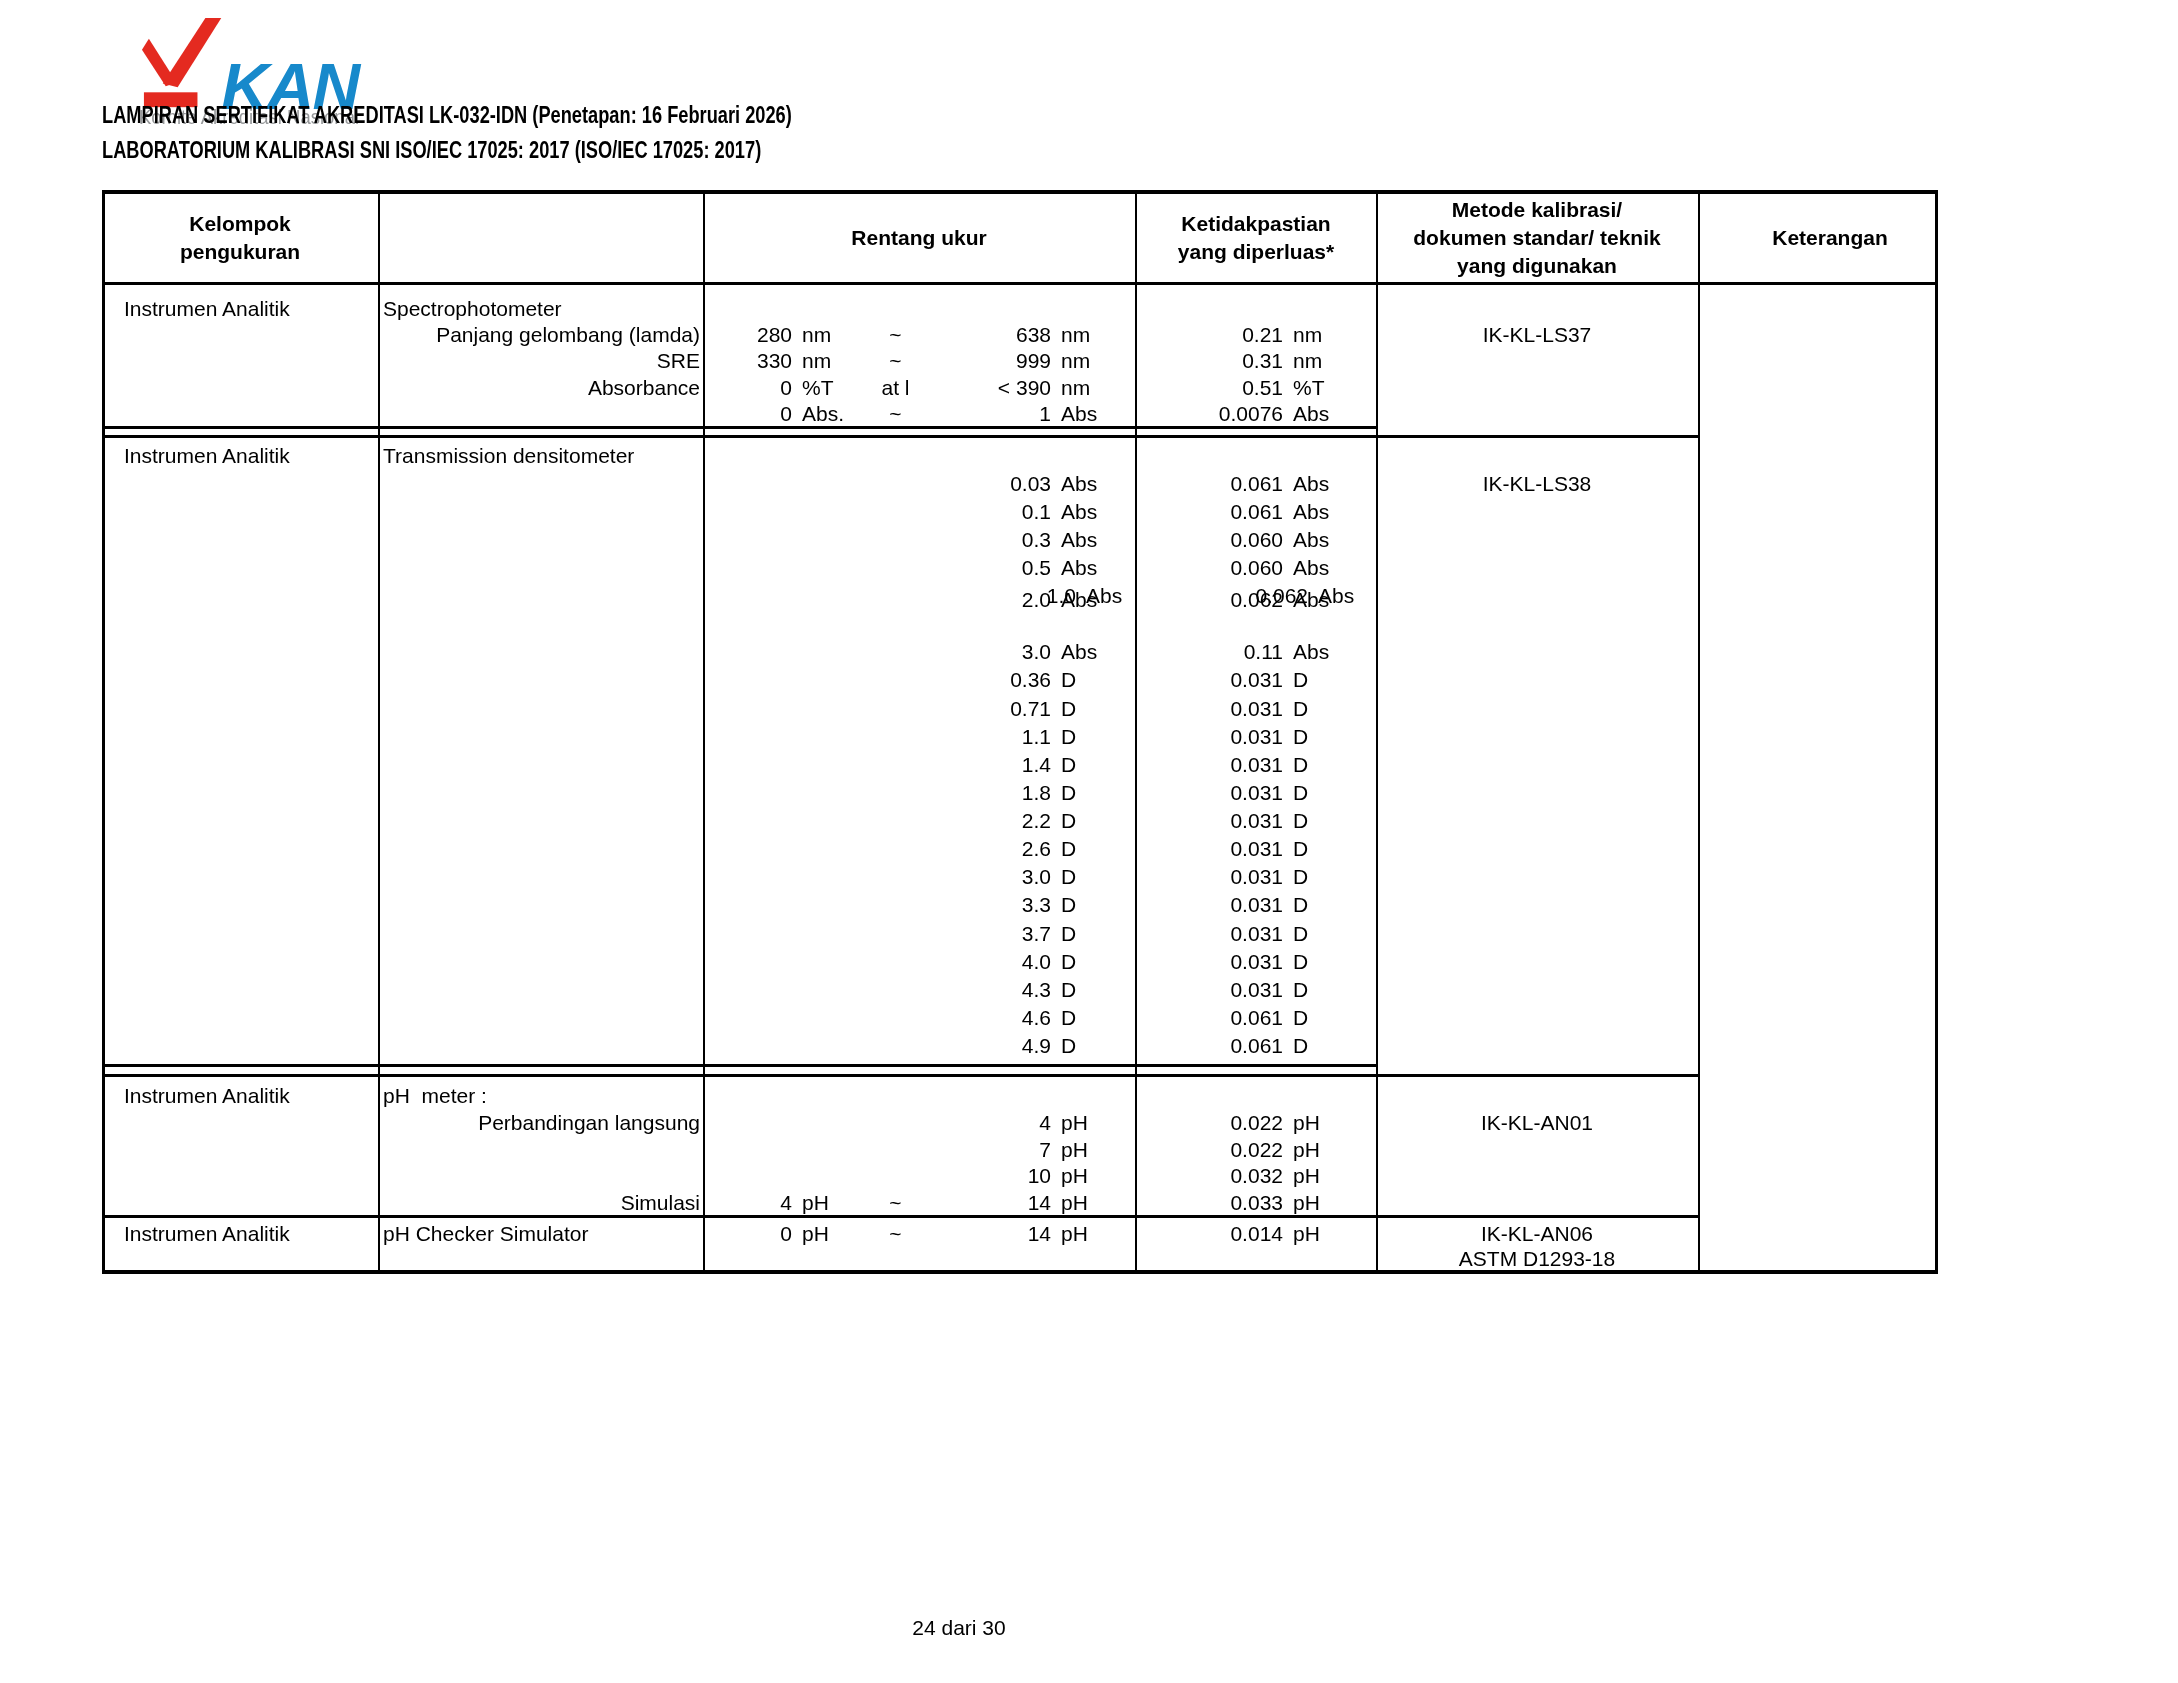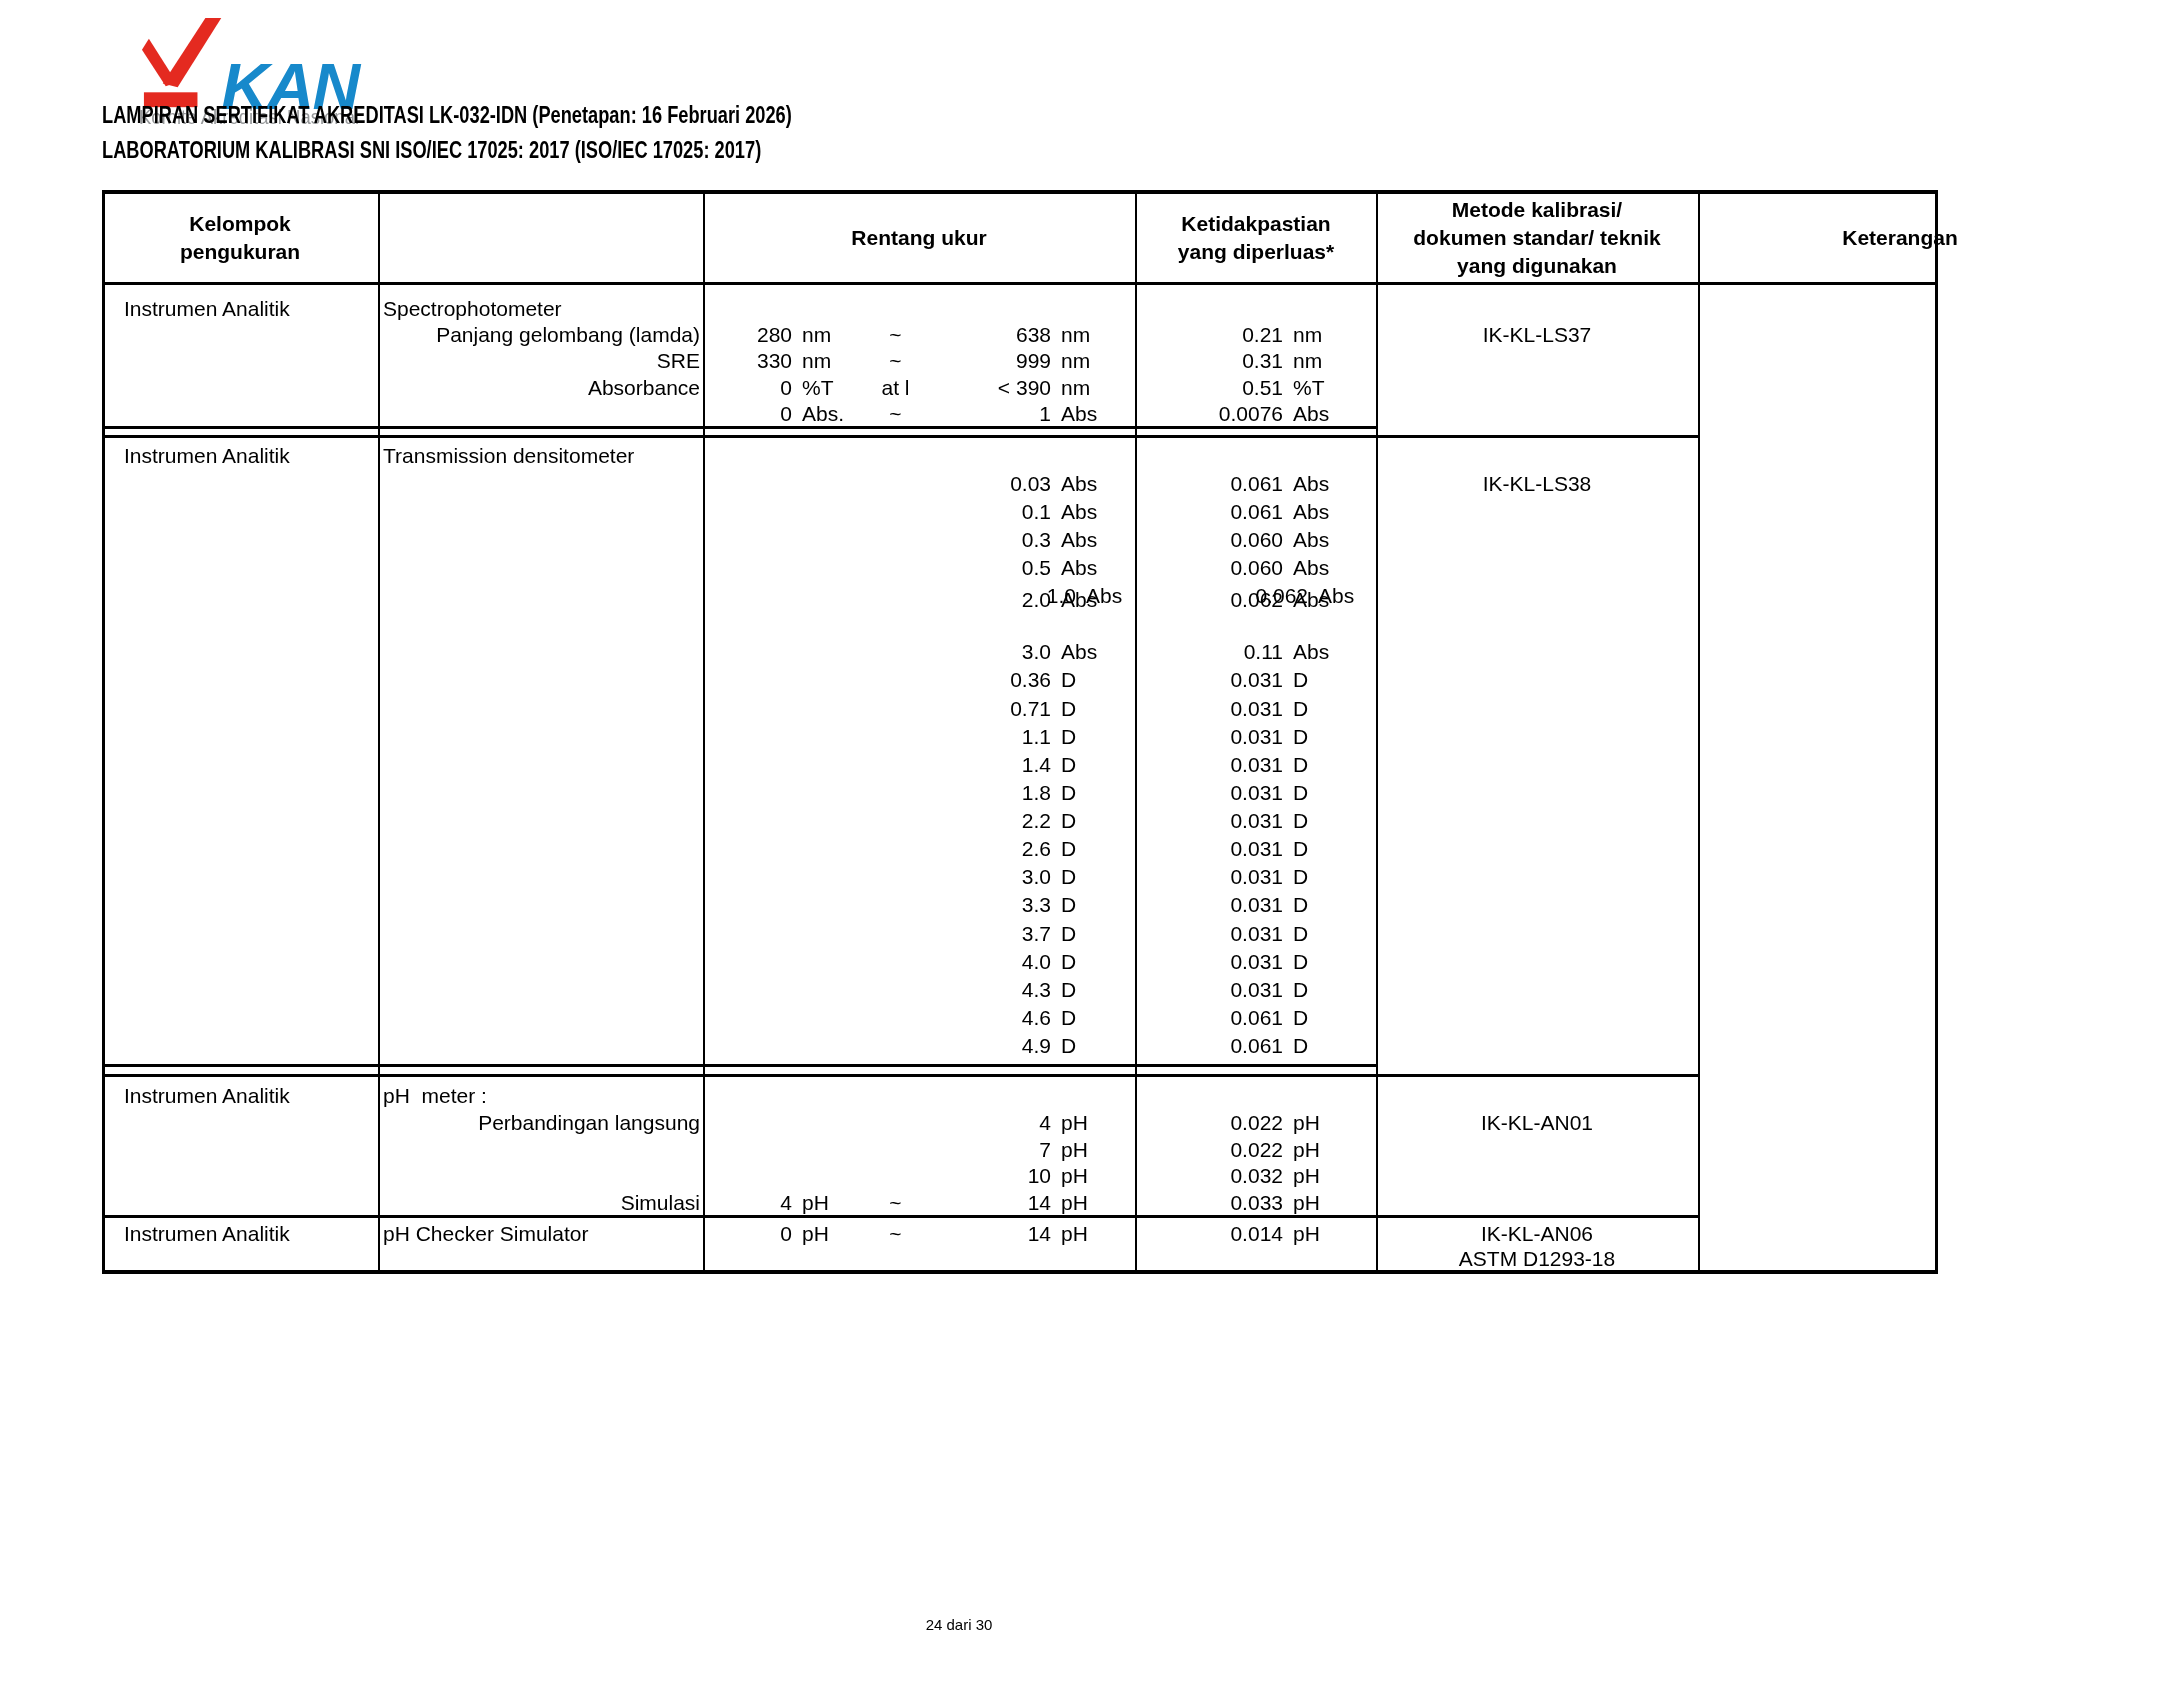--- a/index.html
+++ b/index.html
@@ -44,21 +44,21 @@
   .unit    { text-align:left; padding-left:10px; }
   .c-sep   { text-align:center; }
   .c-method{ text-align:center; }
 
   
   .bline { position:absolute; background:#000; }
 
   
   .footer {
     position:absolute; left:0; top:1616px; width:1918px;
-    text-align:center; font-size:15px;
+    text-align:center; font-size:21px;
   }
 </style>
 </head>
 <body>
 
 <div class="page">
 
   <svg class="logo-svg" viewBox="0 0 230 122">
     <path d="M13 29 L41 73 L30 77 L6 40 Z" fill="#E42A20"></path>
     <path d="M27 74 L70 8 L86 8 L42 78 Z" fill="#E42A20"></path>
@@ -71,21 +71,21 @@
   <div class="doc-line doc-line2">LABORATORIUM KALIBRASI SNI ISO/IEC 17025: 2017 (ISO/IEC 17025: 2017)</div>
 
   <div class="th" style="left:102px;width:276px;">Kelompok
 pengukuran</div>
   <div class="th" style="left:703px;width:432px;">Rentang ukur</div>
   <div class="th" style="left:1135px;width:242px;">Ketidakpastian
 yang diperluas*</div>
   <div class="th" style="left:1376px;width:322px;">Metode kalibrasi/
 dokumen standar/ teknik
 yang digunakan</div>
-  <div class="th" style="left:1768px;width:264px;">Keterangan</div>
+  <div class="th" style="left:1698px;width:264px;">Keterangan</div>
 
   <div id="table-body">
       <div class="tline" style="top: 296px; height: 26px; line-height: 26px;">
     <div class="c-kel">Instrumen Analitik</div>
     <div class="c-alat l">Spectrophotometer</div>
     <div class="num"></div>
     <div class="unit"></div>
     <div class="c-sep"></div>
     <div class="num"></div>
     <div class="unit"></div>

